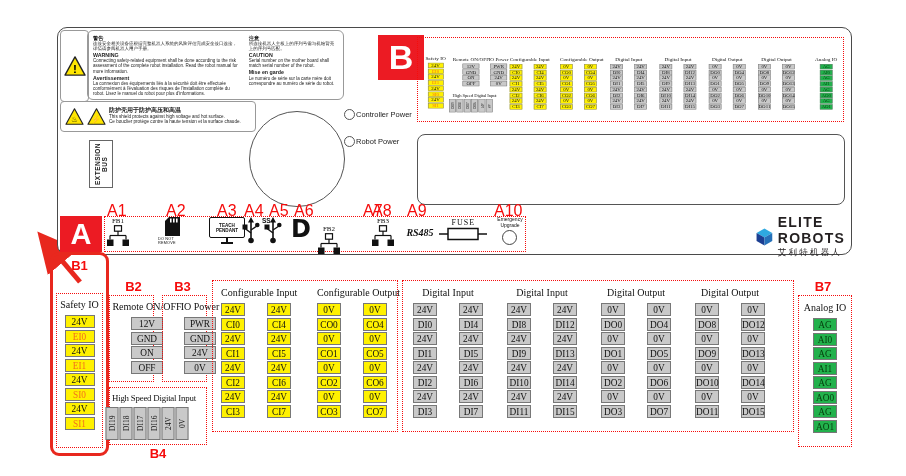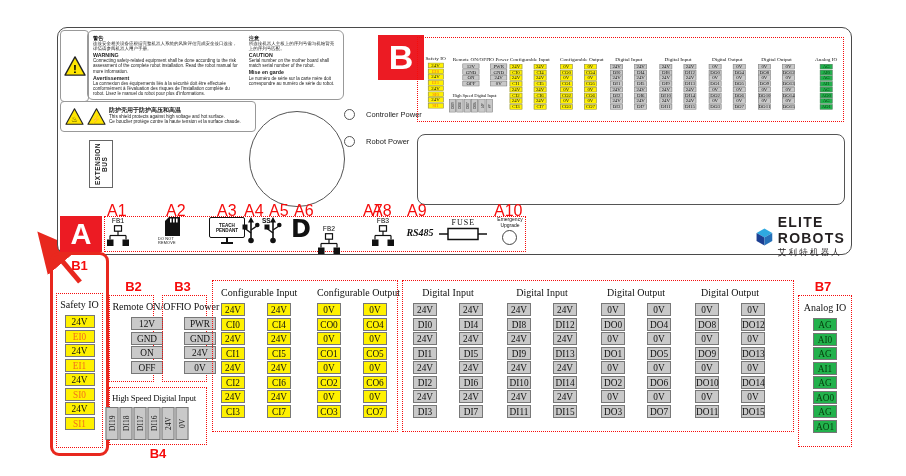--- a/index.html
+++ b/index.html
@@ -23,36 +23,36 @@
   .warn-col .t{font-weight:bold;font-size:5.3px;margin-top:1.5px;}
   .shield-box{position:absolute;left:2px;top:73px;width:196px;height:31px;border:1px solid #999;
               border-radius:4px;display:flex;align-items:center;gap:3px;padding:0 4px;box-sizing:border-box;}
   .shield-txt{font-size:4.6px;line-height:5.6px;color:#222;}
   .shield-txt .t{font-weight:bold;font-size:6px;}
   .extbus{position:absolute;left:31px;top:112px;width:22px;height:46px;border:1px solid #666;
           display:flex;align-items:center;justify-content:center;writing-mode:vertical-rl;
           transform:rotate(180deg);font-size:6.5px;font-weight:bold;letter-spacing:.5px;
           text-align:center;line-height:7px;color:#222;}
   .fan{position:absolute;left:191px;top:83px;width:94px;height:94px;border:1px solid #555;border-radius:50%;}
-  .pwr{position:absolute;display:flex;align-items:center;gap:11px;font-size:7.5px;color:#222;}
+  .pwr{position:absolute;display:flex;align-items:center;gap:1px;font-size:7.5px;color:#222;}
   .pwr .led{width:9px;height:9px;border:1px solid #555;border-radius:50%;background:#fff;}
   .blank-rect{position:absolute;left:359px;top:106px;width:426px;height:69px;border:1px solid #555;border-radius:8px;}
   .brand{position:absolute;left:698px;top:186px;display:flex;align-items:center;gap:5px;}
   .brand-txt .en{font-size:14px;font-weight:bold;letter-spacing:1.2px;color:#231f20;}
   .brand-txt .zh{font-size:8.5px;letter-spacing:2.2px;color:#231f20;margin-top:1px;}
 
   
   .redsq{position:absolute;background:#ec1b23;color:#fff;display:flex;align-items:center;
          justify-content:center;font-weight:bold;}
   #sqB{left:378px;top:35px;width:46px;height:45px;font-size:34px;}
   #sqA{left:60px;top:216px;width:42px;height:36px;font-size:29px;}
   .alabel{position:absolute;top:202px;color:#f50c0c;font-weight:normal;font-size:16px;}
   .adash{position:absolute;left:104px;top:216px;width:422px;height:36px;border:1.7px dotted #f50c0c;box-sizing:border-box;}
   .aitem{position:absolute;top:217px;display:flex;flex-direction:column;align-items:center;color:#111;}
-  .fbname{font-family:Liberation Mono, monospace;font-size:7px;line-height:8px;}
+  .fbname{font-family:Liberation Serif, serif;font-size:7px;line-height:8px;}
   .donot{font-size:3.8px;margin-top:1px;letter-spacing:.2px;}
   .tp{width:36px;height:21px;border:1.6px solid #111;border-radius:2px;display:flex;align-items:center;
       justify-content:center;font-size:4.6px;font-weight:bold;text-align:center;line-height:5px;box-sizing:border-box;}
   .tpstand{width:1.5px;height:4px;background:#111;}
   .tpbase{width:12px;height:1.5px;background:#111;}
   .dp{font-size:24px;font-weight:900;line-height:24px;font-family:"DejaVu Sans",sans-serif;}
   .rs485{font-size:10px;font-weight:bold;font-style:italic;margin-top:10px;font-family:"Liberation Serif",serif;}
   .fuse-lbl{font-family:"Liberation Serif",serif;font-size:8px;letter-spacing:1px;}
   .emup{font-size:5px;line-height:5.5px;text-align:center;}
   .emup-circle{width:13px;height:13px;border:1.2px solid #444;border-radius:50%;margin:2px auto 0;}

